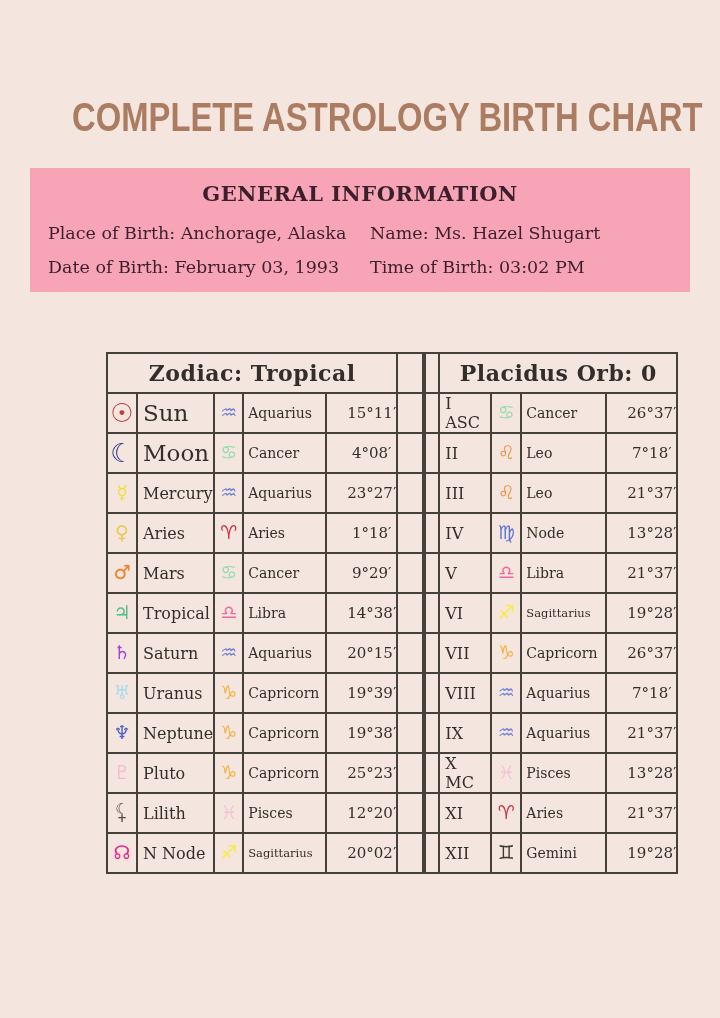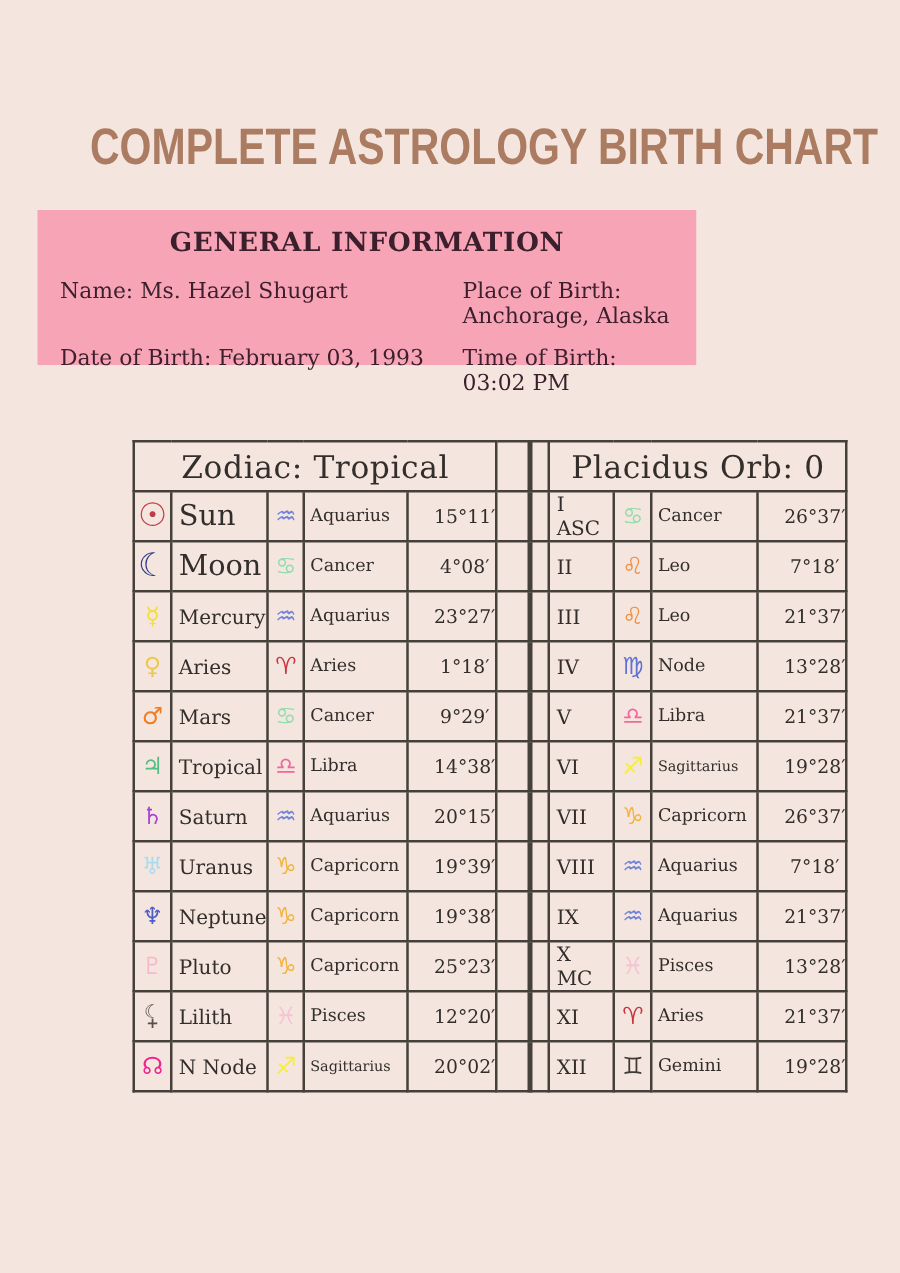--- a/index.html
+++ b/index.html
@@ -14,21 +14,21 @@
   .page-title{
     position:absolute;top:97px;left:0;width:720px;
     margin:0;text-align:center;
     font-family:"Liberation Sans", sans-serif;
     font-weight:800;font-size:41px;line-height:1;
     color:#ab7c61;
     transform:scaleX(.8);
     white-space:nowrap;
   }
   .info-box{
-    position:absolute;top:168px;left:30px;width:527px;height:124px;
+    position:absolute;top:168px;left:30px;width:660px;height:124px;
     background:#f8a4b7;box-sizing:border-box;padding-top:13px;
   }
   .info-heading{
     margin:0;text-align:center;
     font-size:21px;font-weight:bold;letter-spacing:.5px;
     color:#3b1f2c;
   }
   .info-grid{
     display:grid;grid-template-columns:322px 1fr;
     padding:17px 8px 0 18px;row-gap:14px;
@@ -38,21 +38,21 @@
     position:absolute;top:352px;left:106px;
     display:flex;align-items:flex-start;
   }
   table{border-collapse:collapse;table-layout:fixed;}
   th,td{
     border:2px solid #46403a;
     padding:0;box-sizing:border-box;
     color:#332e2b;
   }
   th.tbl-header{
-    height:40px;font-size:25px;font-weight:normal;
+    height:40px;font-size:22px;font-weight:bold;
     text-align:center;letter-spacing:.5px;
   }
   td{height:40px;}
   .c-picon,.c-sicon{text-align:center;vertical-align:middle;}
   .glyph{
     font-family:"DejaVu Sans", sans-serif;
     font-size:19px;line-height:1;display:inline-block;
   }
   .row-large .p-glyph{font-size:26px;}
   .row-large .c-pname{font-size:23px;}
@@ -66,22 +66,22 @@
   .c-spacer{padding:0;}
 </style>
 </head>
 <body style="background: rgb(244, 230, 222);">
 
 <h1 class="page-title" style="color: rgb(171, 124, 97);">COMPLETE ASTROLOGY BIRTH CHART</h1>
 
 <section class="info-box" style="background: rgb(248, 164, 183);">
   <h2 class="info-heading">GENERAL INFORMATION</h2>
   <div class="info-grid">
+    <div>Place of Birth: Anchorage, Alaska</div>
     <div>Name: Ms. Hazel Shugart</div>
-    <div>Place of Birth: Anchorage, Alaska</div>
     <div>Date of Birth: February 03, 1993</div>
     <div>Time of Birth: 03:02 PM</div>
   </div>
 </section>
 
 <section class="tables">
   <table>
     <colgroup>
       <col style="width:30px">
         <col style="width:72px">

